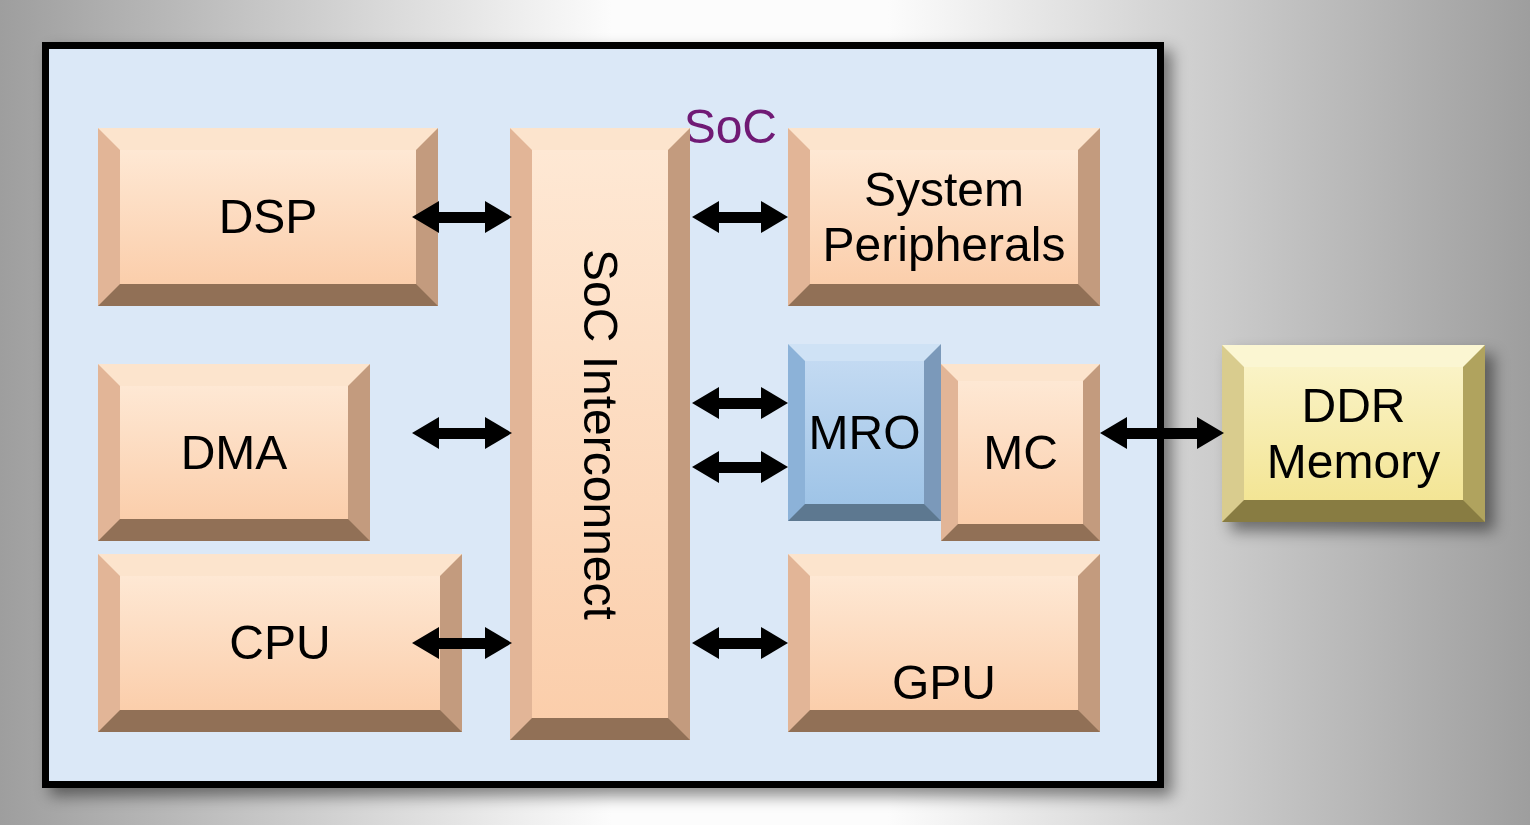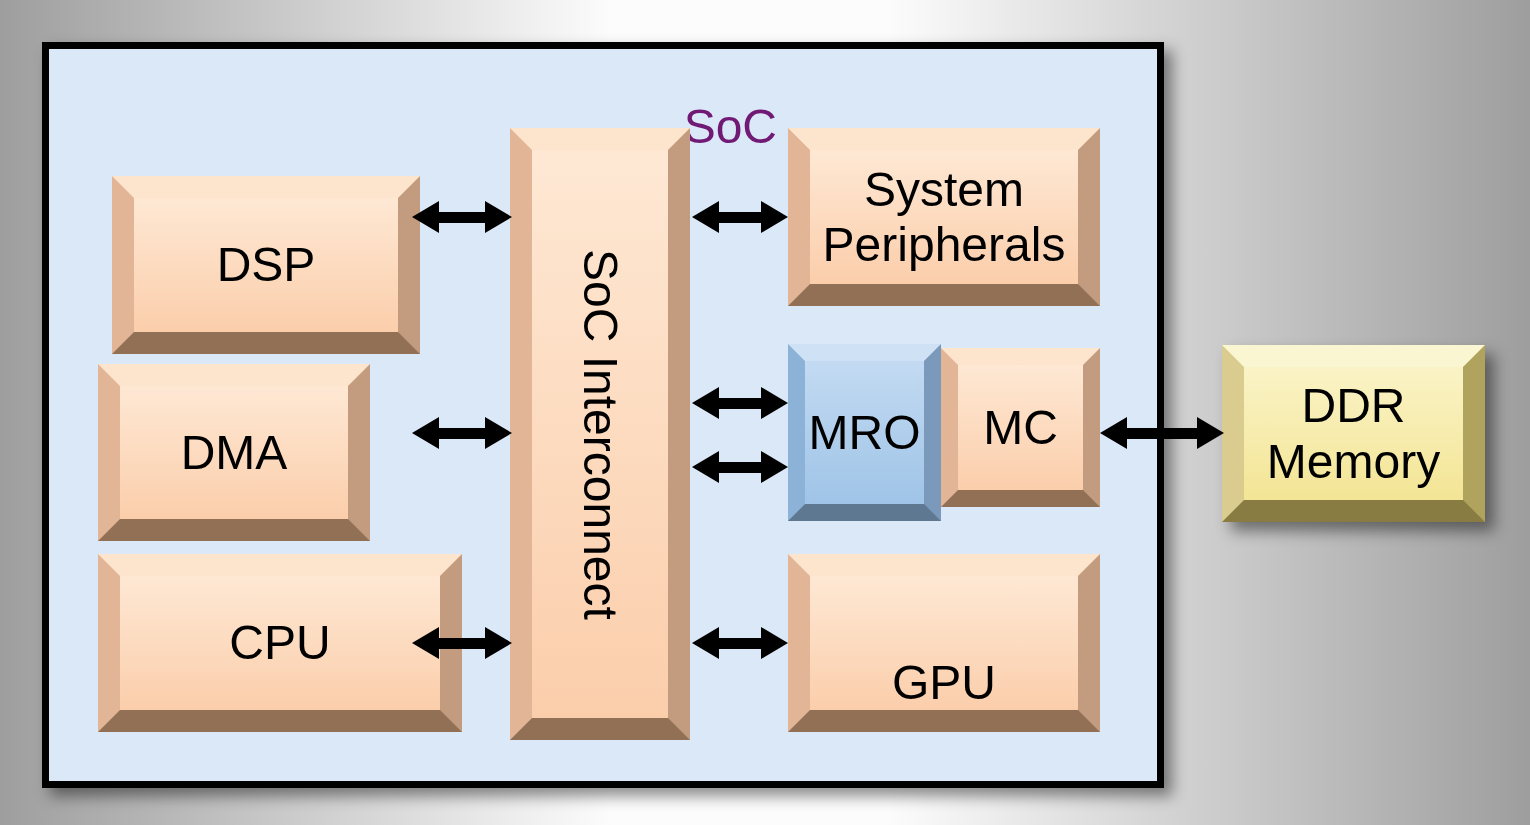--- a/index.html
+++ b/index.html
@@ -39,27 +39,27 @@
     border-top-color:#cfe2f5;border-left-color:#8cb2d8;
     border-right-color:#7b99ba;border-bottom-color:#5d7890;
   }
   .yellow{
     background:linear-gradient(180deg,#faf3c6 0%,#f3e595 100%);
     border-top-color:#fbf6d2;border-left-color:#d9cc8e;
     border-right-color:#b0a35e;border-bottom-color:#887c42;
     box-shadow:9px 9px 14px rgba(0,0,0,0.45);
   }
 
-  .b-dsp{left:112px;top:128px;width:308px;height:178px;margin-top:48px;}
+  .b-dsp{left:98px;top:128px;width:340px;height:178px;}
   .b-dma{left:98px;top:364px;width:272px;height:177px;}
   .b-cpu{left:98px;top:554px;width:364px;height:178px;}
   .b-ic{left:510px;top:128px;width:180px;height:612px;}
   .b-sp{left:788px;top:128px;width:312px;height:178px;}
   .b-mro{left:788px;top:344px;width:153px;height:177px;border-width:17px;}
-  .b-mc{left:941px;top:348px;width:159px;height:159px;border-width:17px;text-align:center;}
+  .b-mc{left:941px;top:364px;width:159px;height:177px;border-width:17px;text-align:center;}
   .b-gpu{left:788px;top:554px;width:312px;height:178px;align-items:flex-end;}
   .b-ddr{left:1222px;top:345px;width:263px;height:177px;}
 
   .vtext{writing-mode:vertical-rl;white-space:nowrap;}
 
   
   .arrow{position:absolute;display:flex;align-items:center;height:32px;}
   .ah{width:0;height:0;border-top:16px solid transparent;border-bottom:16px solid transparent;flex:0 0 auto;}
   .ah-l{border-right:27px solid #000;}
   .ah-r{border-left:27px solid #000;}

